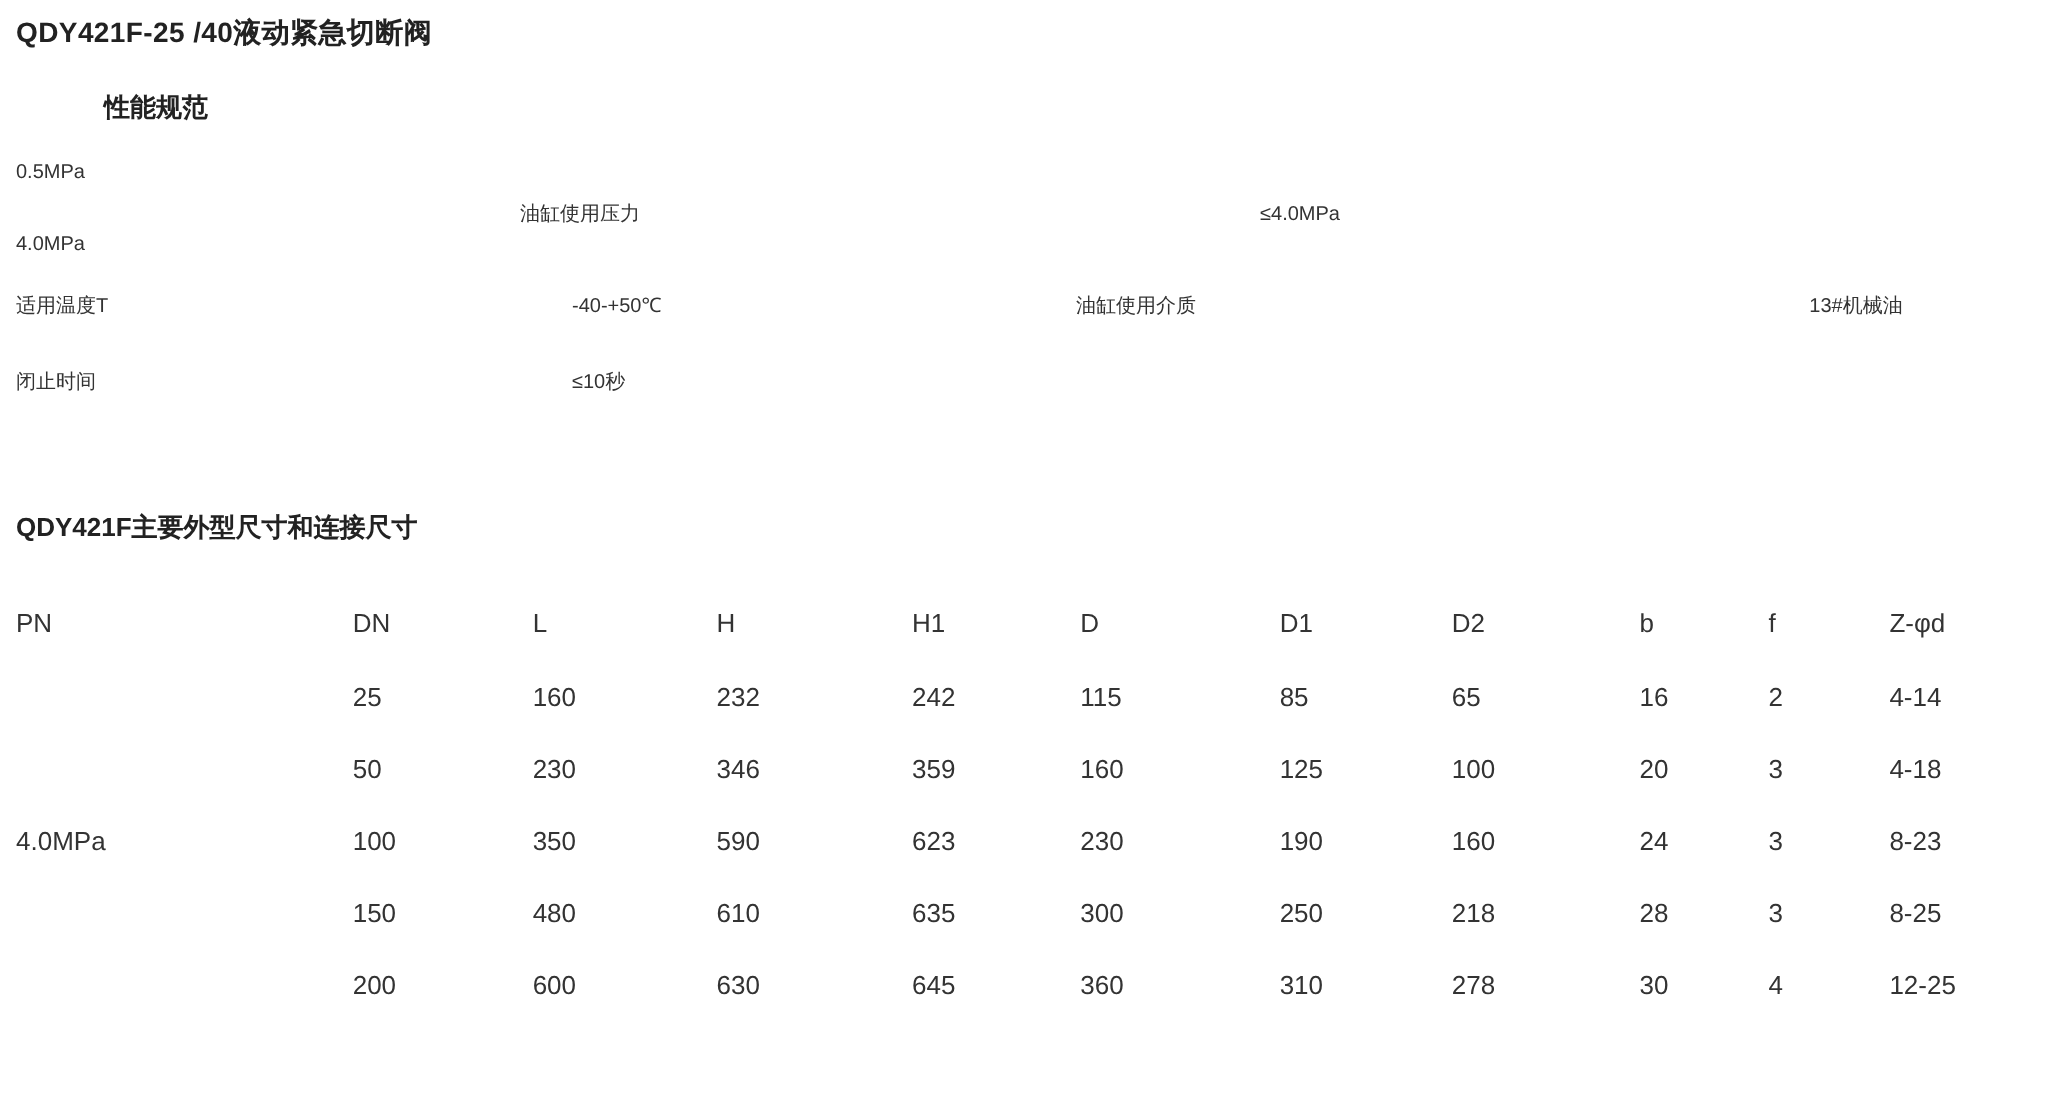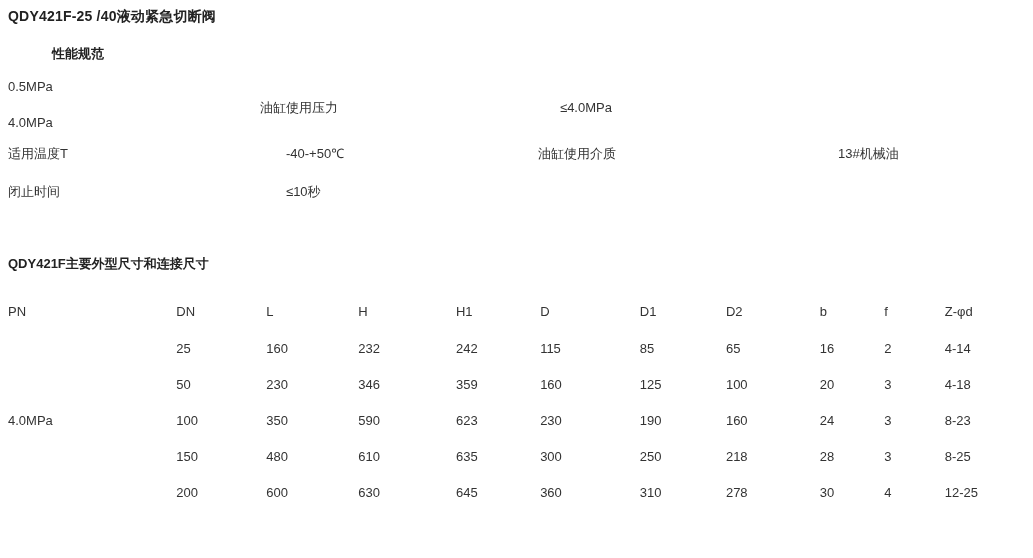--- a/index.html
+++ b/index.html
@@ -46,28 +46,28 @@
     left: 8px;
     top: 78px;
     width: 1010px;
   }
   .spec-row {
     display: flex;
     align-items: flex-start;
     width: 100%;
   }
   .spec-cell {
-    font-size: 13px;
+    font-size: 10px;
     color: #333333;
     line-height: 18px;
   }
   .c-label  { width: 278px; flex: 0 0 278px; }
   .c-value  { width: 252px; flex: 0 0 252px; }
   .c-label2 { width: 300px; flex: 0 0 300px; }
-  .c-value2 { width: 180px; flex: 0 0 180px; }
+  .c-value2 { width: 180px; flex: 0 0 180px; text-align: center; }
 
   .row-pn { height: 67px; }
   .row-pn .c-label { padding-top: 21px; }
   .row-pn .c-label2 { padding-top: 21px; }
   .row-pn .c-value2 { padding-top: 21px; }
   .pn-values span { display: block; }
   .pn-values span:first-child { margin-bottom: 18px; }
 
   .row-temp { height: 38px; }
   .row-media { height: 38px; }

